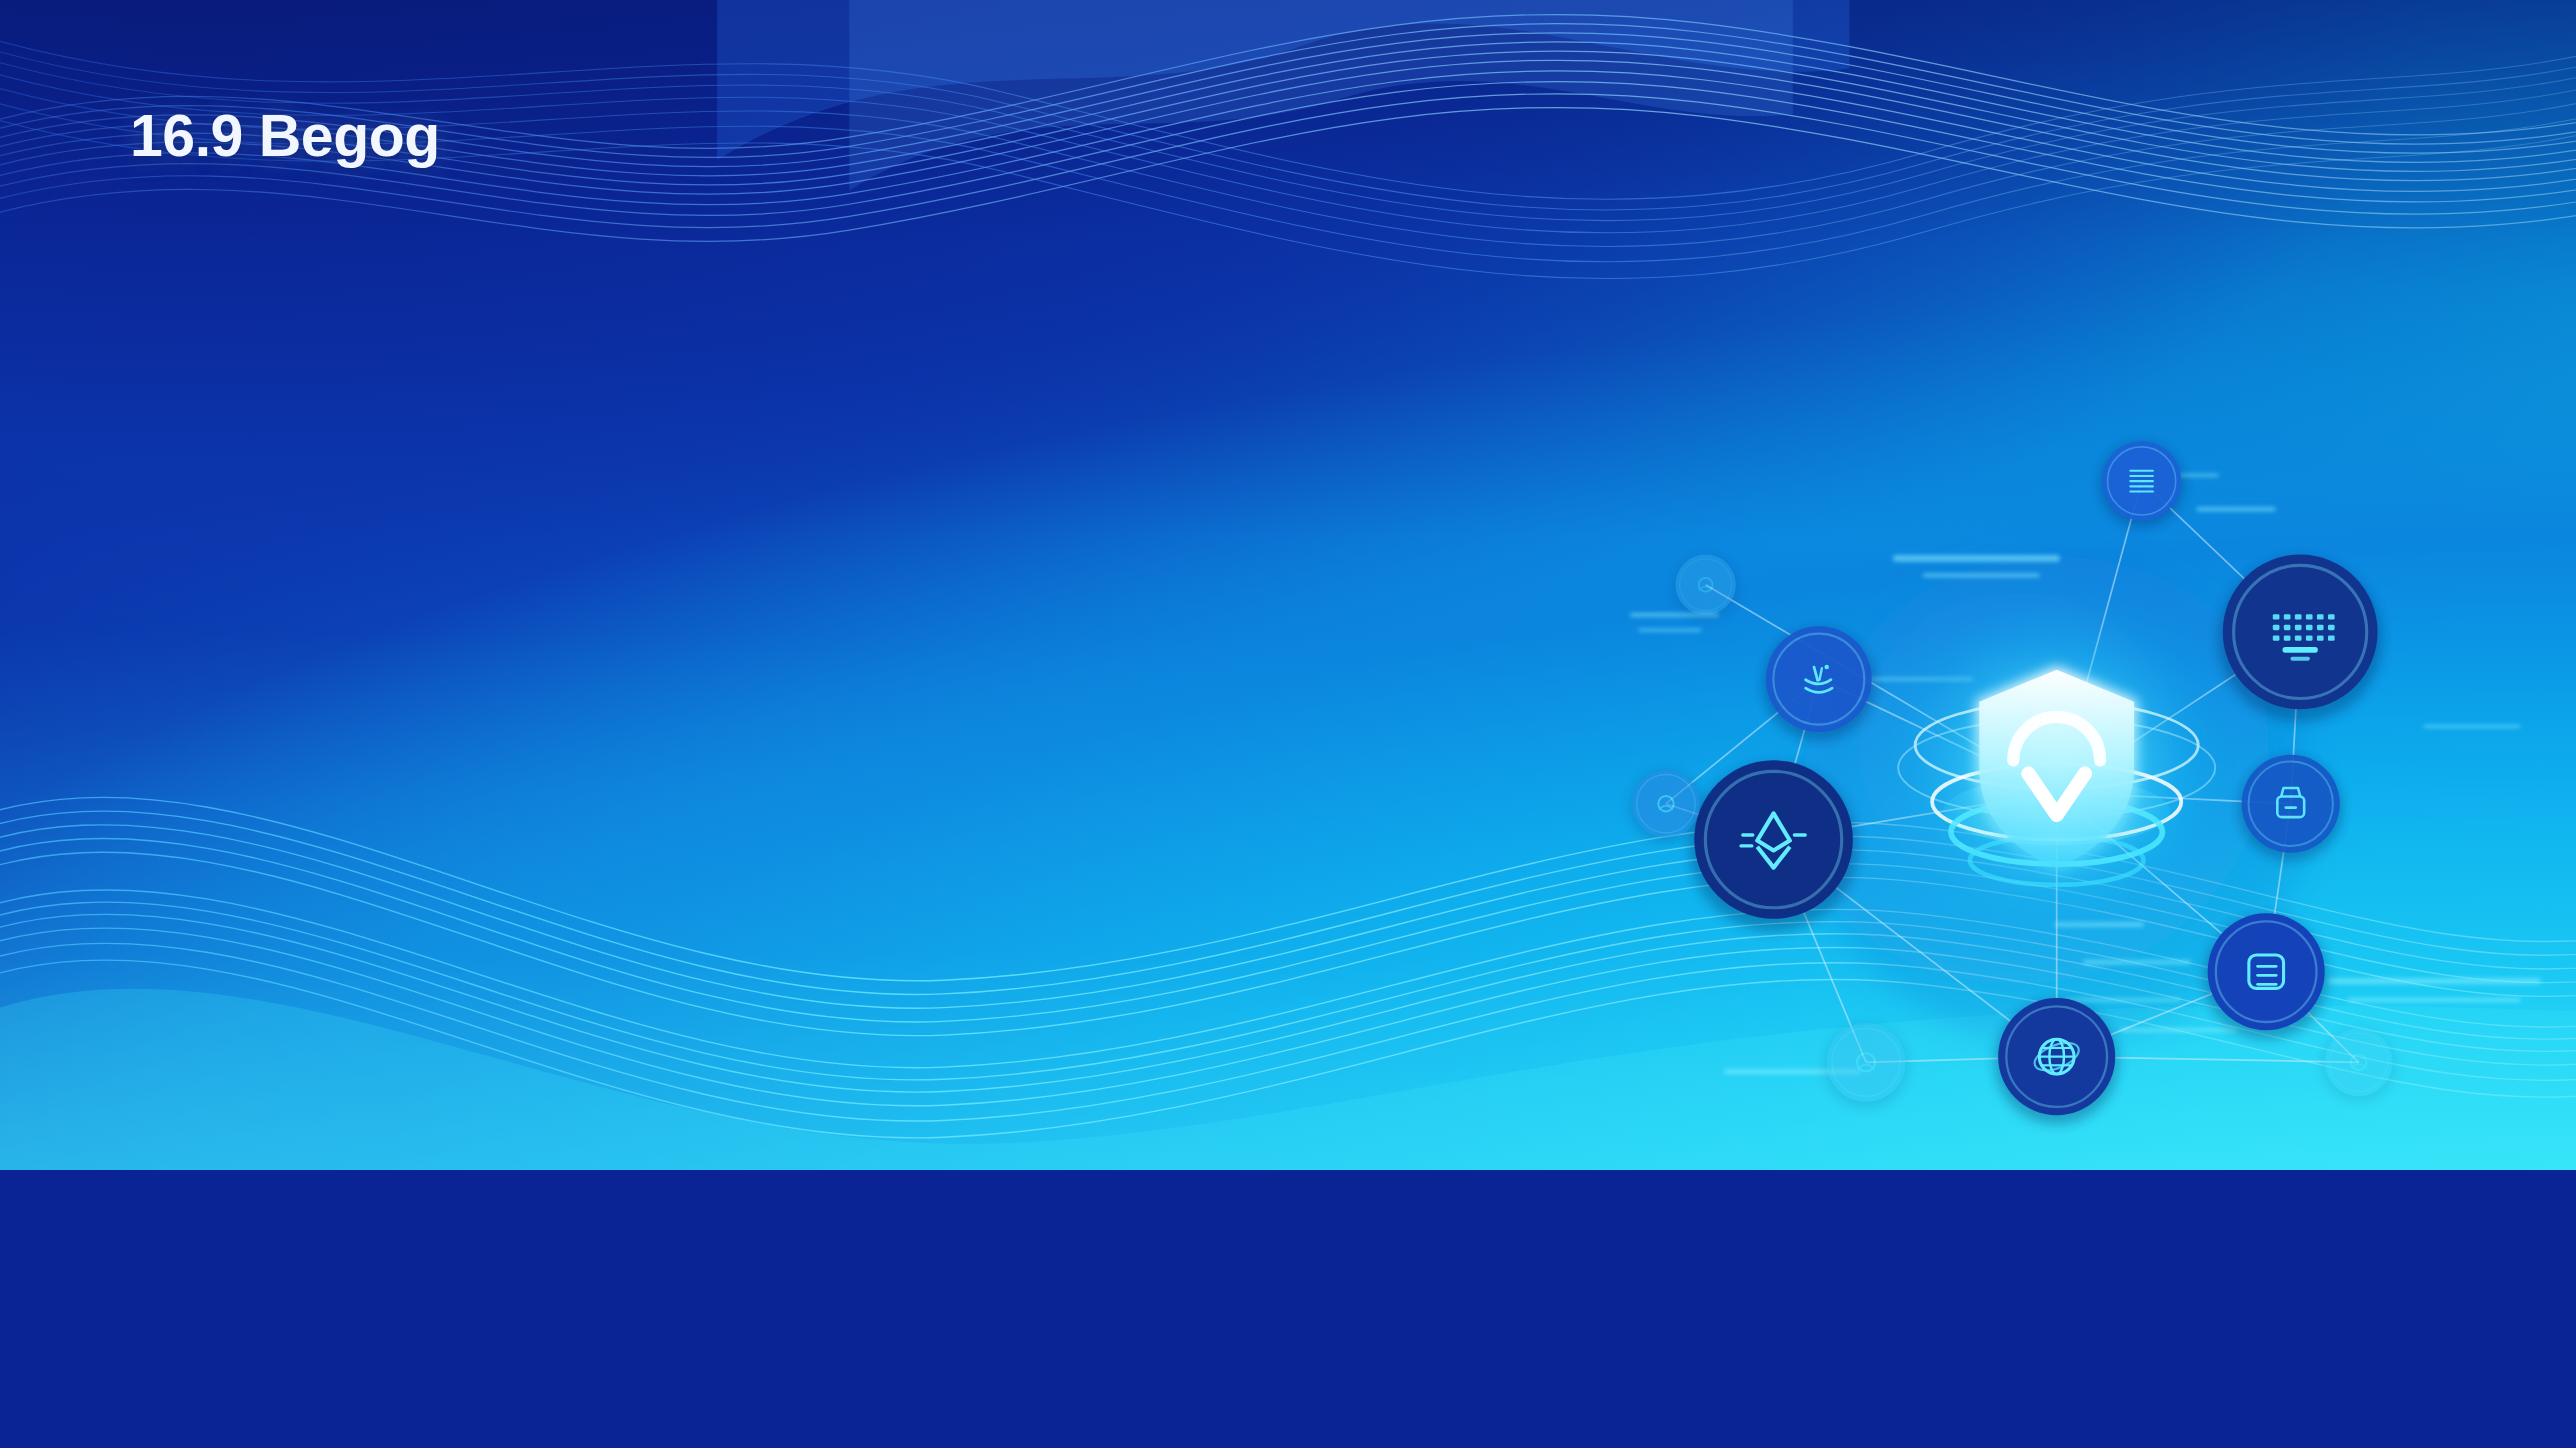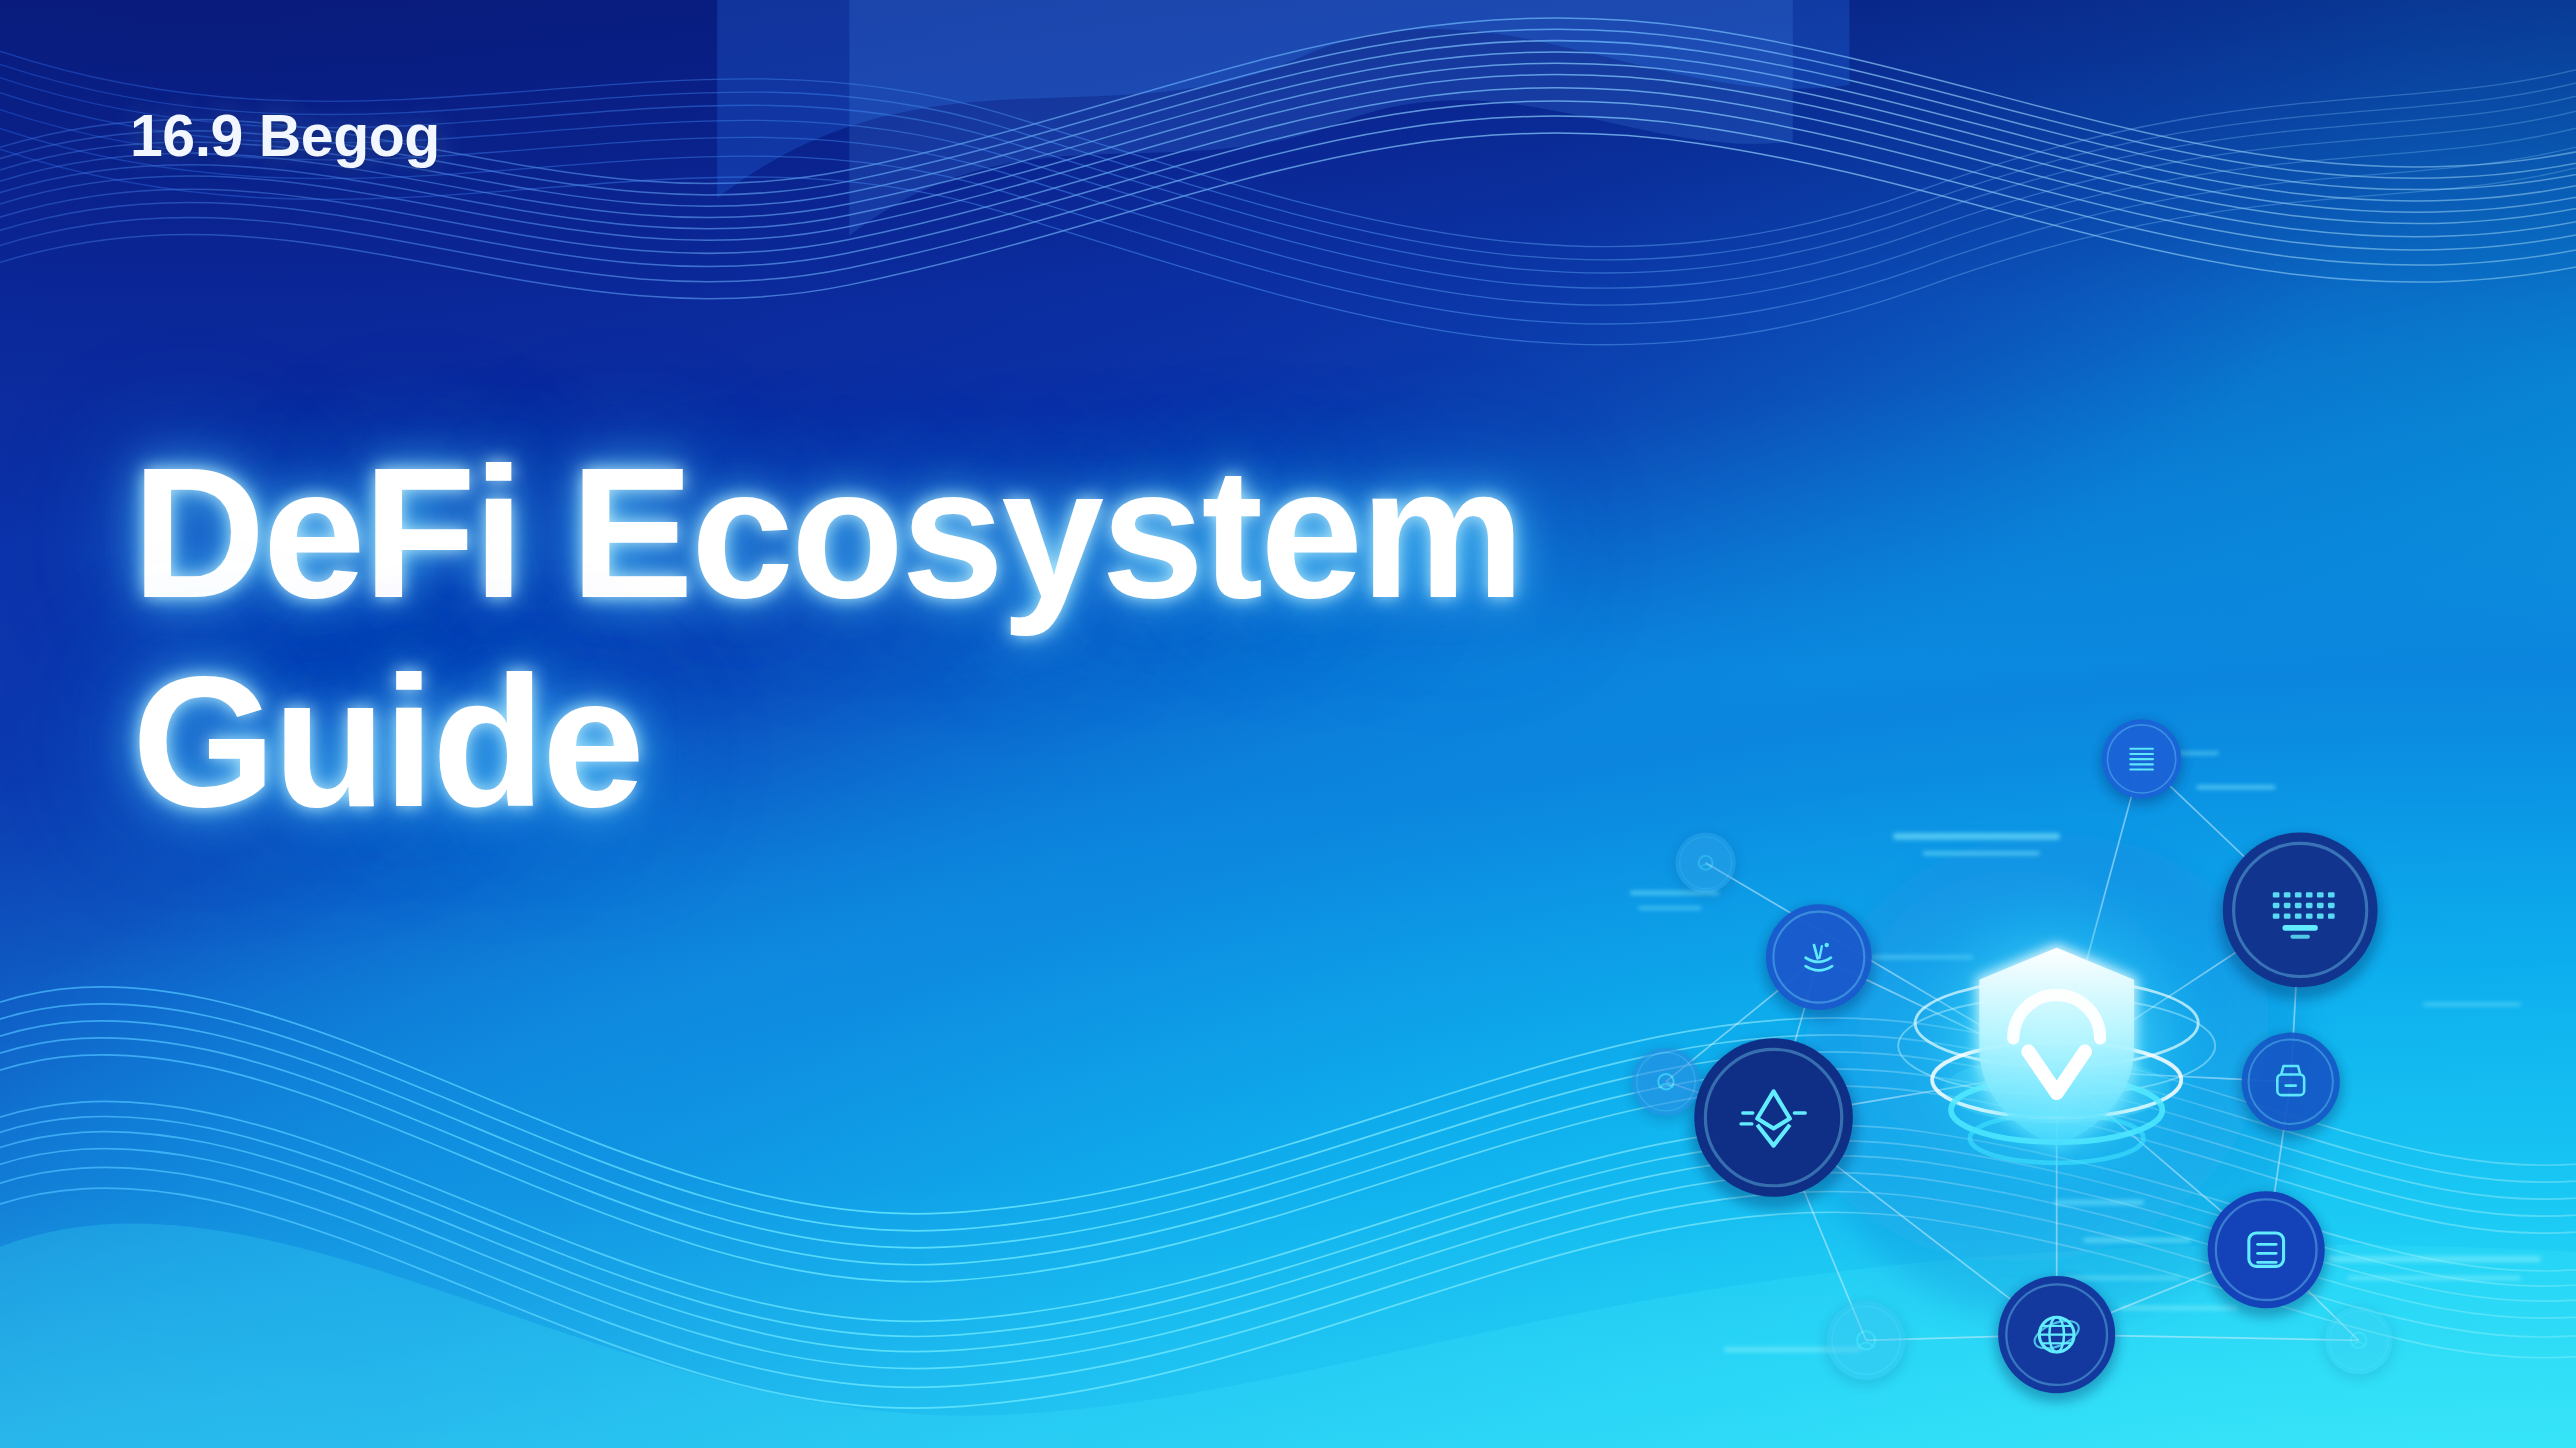--- a/index.html
+++ b/index.html
@@ -5,21 +5,21 @@
 <style>
   * { margin:0; padding:0; box-sizing:border-box; }
   html, body {
     width:2576px; height:1448px;
     overflow:hidden;
     background:#0a2496;
     font-family:"Liberation Sans", sans-serif;
   }
   #banner {
     position:relative;
-    width:2576px; height:1448px;
+    width:2576px; height:1170px;
     overflow:hidden;
     isolation:isolate;
   }
 
   
   .bg-base {
     position:absolute; inset:0;
     background:
       radial-gradient(ellipse 150% 120% at 100% 118%, #4ef0fb 0%, #2fe2f8 12%, #17c8f4 27%, #0aa8ec 44%, #0b85de 60%, transparent 78%),
       radial-gradient(ellipse 120% 95% at 8% 0%, #0a1f87 0%, #0b2597 20%, #0c35ad 40%, transparent 72%),
@@ -151,24 +151,20 @@
         <path d="M-40,1096 C 260,956 620,1324 1000,1304 C 1380,1284 1700,1054 2040,1104 C 2380,1154 2560,1286 2780,1246"></path>
         <path d="M-40,1078 C 260,938 620,1306 1000,1286 C 1380,1266 1700,1036 2040,1086 C 2380,1136 2560,1268 2780,1228"></path>
       </g>
 
       <path d="M-40,1340 C 260,1180 640,1520 1060,1500 C 1480,1480 1800,1270 2780,1330 L2780,1600 L-40,1600 Z" fill="#3ee8fa" opacity="0.22"></path>
     </svg>
   </div>
 
   <div id="top-label">16.9 Begog</div>
 
-  <div id="headline">
-    <span class="line">DeFi Ecosystem</span>
-    <span class="line second">Guide</span>
-  </div>
 
   <div id="network-illustration">
     <svg viewBox="0 0 1000 800" aria-hidden="true">
       <defs>
         <radialGradient id="hubGlow" cx="50%" cy="50%" r="50%">
           <stop offset="0%" stop-color="#c9fbff" stop-opacity="0.95"></stop>
           <stop offset="35%" stop-color="#57e6ff" stop-opacity="0.60"></stop>
           <stop offset="70%" stop-color="#21c2f4" stop-opacity="0.25"></stop>
           <stop offset="100%" stop-color="#0fa4e8" stop-opacity="0"></stop>
         </radialGradient>

